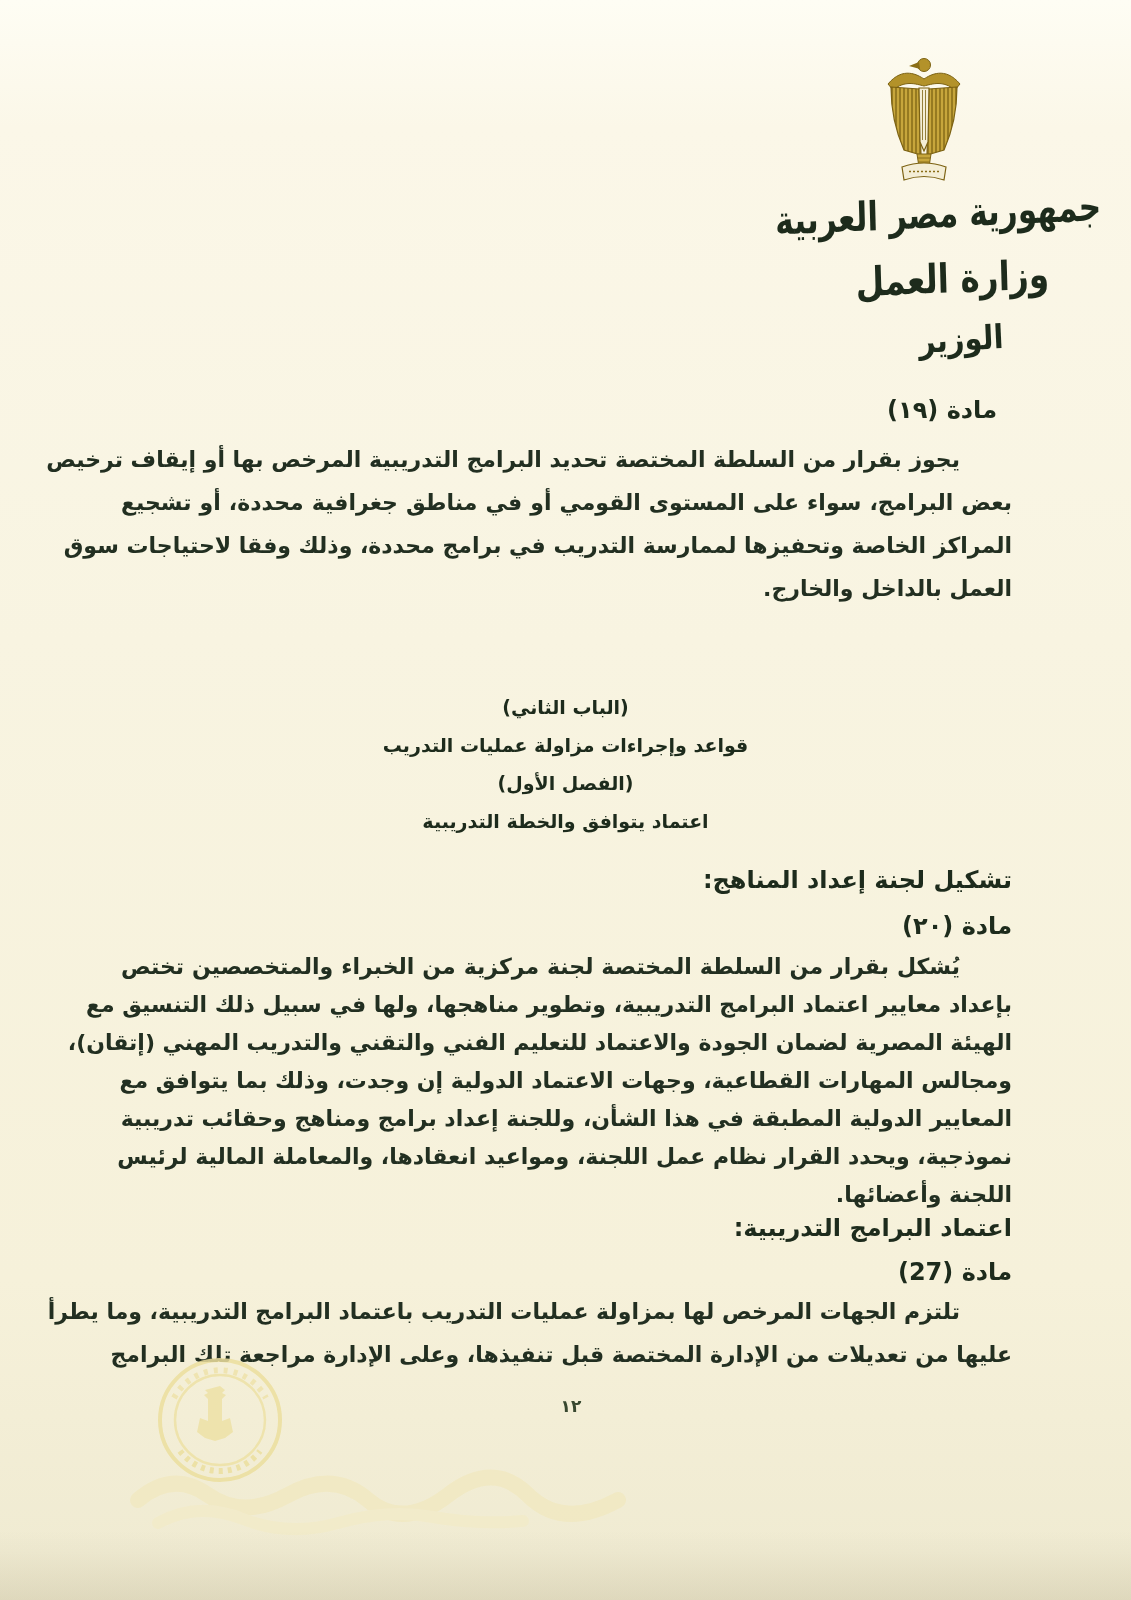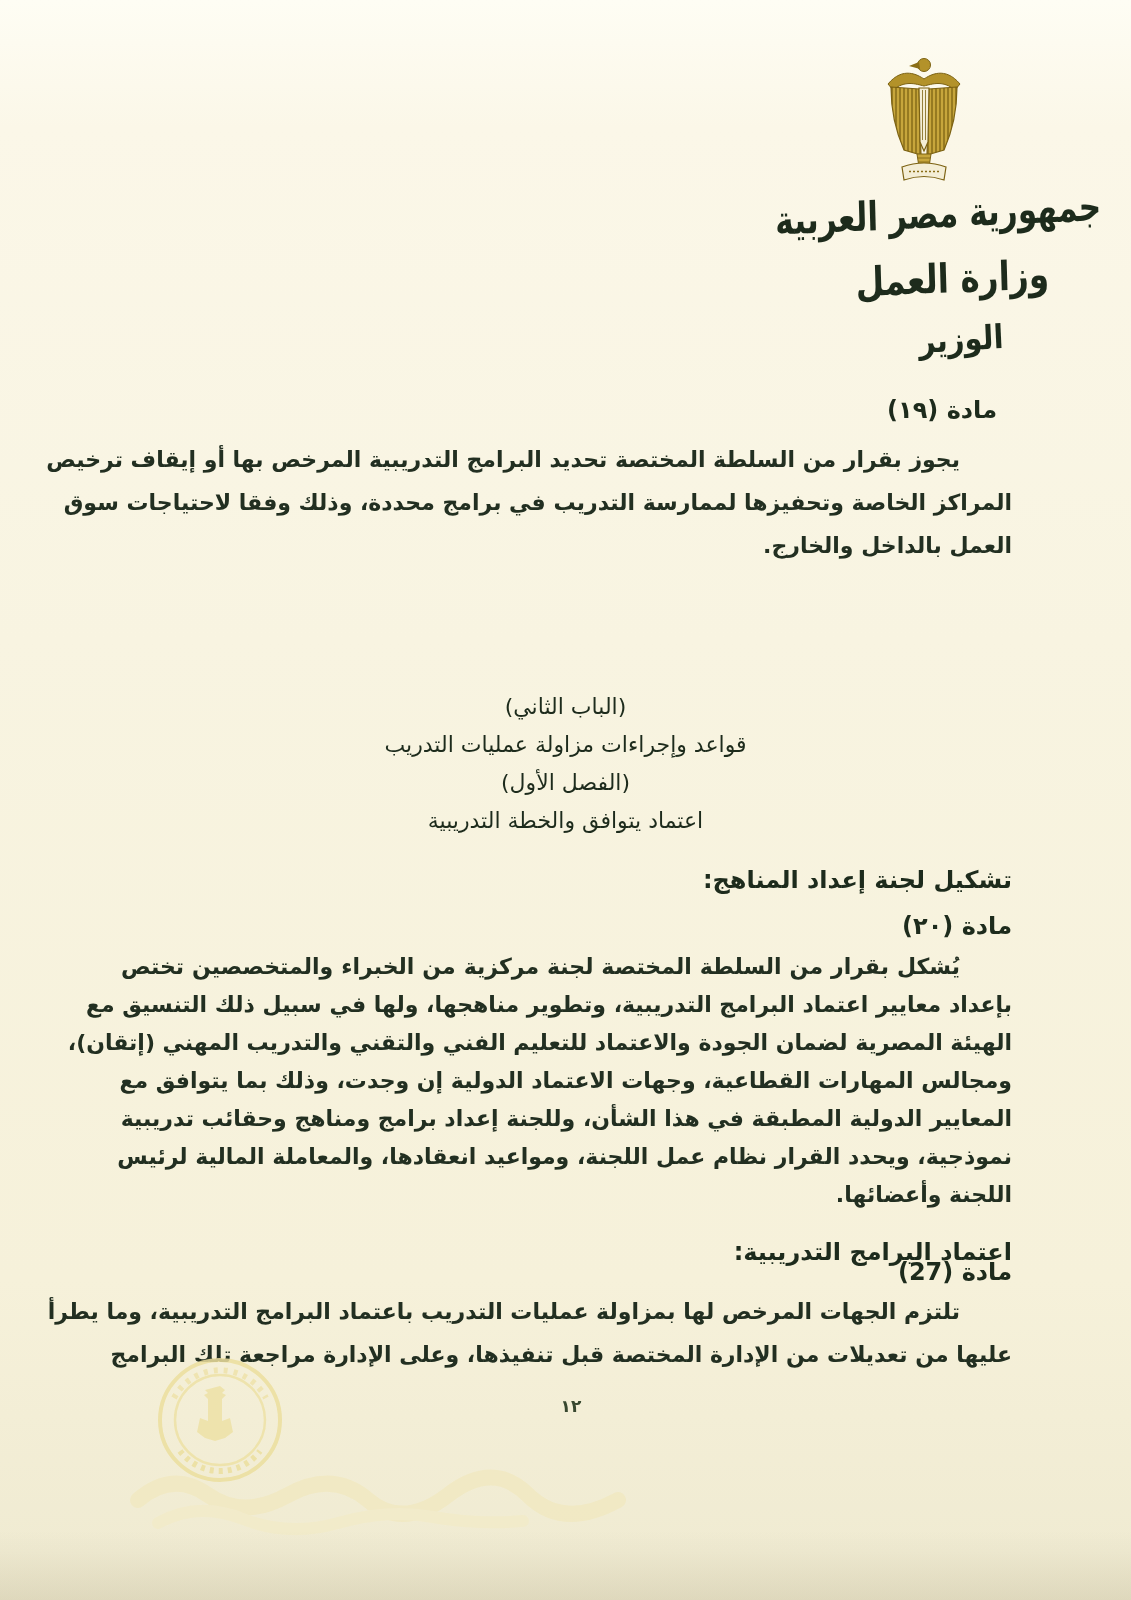--- a/index.html
+++ b/index.html
@@ -16,21 +16,21 @@
   .bline{
     font-size:22px;font-weight:bold;line-height:43px;height:43px;
     text-align:justify;text-align-last:justify;white-space:nowrap;color:#222f21;
   }
   .tight .bline{line-height:38px;height:38px;}
   .bline.first{padding-right:52px;}
   .bline.last{text-align-last:right;}
   
   .h-right{font-size:24px;font-weight:bold;color:#1d2b1c;text-align:center;line-height:1.2;}
   .center-block{left:0;right:0;text-align:center;}
-  .cline{font-size:22px;font-weight:normal;color:#1d2b1c;line-height:38px;height:38px;}
+  .cline{font-size:19px;font-weight:bold;color:#1d2b1c;line-height:38px;height:38px;}
   .pageno{left:0;right:0;text-align:center;font-size:17px;font-weight:bold;color:#38482f;letter-spacing:4px;}
   .bottom-shade{left:0;right:0;bottom:0;height:70px;background:linear-gradient(180deg,rgba(180,172,140,0) 0%,rgba(170,162,132,0.18) 100%);}
 </style>
 </head>
 <body>
 
 <div id="page">
 
   <svg class="abs" style="top:54px;right:166px;" width="82" height="132" viewBox="0 0 82 132">
     <defs>
@@ -61,20 +61,21 @@
     <line x1="26" y1="117.5" x2="56" y2="117.5" stroke="#8a6d16" stroke-width="1.4" stroke-dasharray="2 2"></line>
   </svg>
 
   <div class="abs callig" style="top:186px;right:30px;font-size:40px;transform:scaleX(0.78) rotate(-2deg);">جمهورية مصر العربية</div>
   <div class="abs callig" style="top:254px;right:82px;font-size:40px;transform:scaleX(0.82) rotate(-2deg);">وزارة العمل</div>
   <div class="abs callig" style="top:320px;right:128px;font-size:33px;transform:scaleX(0.88) rotate(-3deg);">الوزير</div>
 
   <div class="abs h-right" style="top:396px;right:134px;">مادة (١٩)</div>
   <div class="abs para" style="top:438px;">
     <div class="bline first">يجوز بقرار من السلطة المختصة تحديد البرامج التدريبية المرخص بها أو إيقاف ترخيص</div>
+    <div class="bline">بعض البرامج، سواء على المستوى القومي أو في مناطق جغرافية محددة، أو تشجيع</div>
     <div class="bline">المراكز الخاصة وتحفيزها لممارسة التدريب في برامج محددة، وذلك وفقا لاحتياجات سوق</div>
     <div class="bline last">العمل بالداخل والخارج.</div>
   </div>
 
   <div class="abs center-block" style="top:688px;">
     <div class="cline">(الباب الثاني)</div>
     <div class="cline">قواعد وإجراءات مزاولة عمليات التدريب</div>
     <div class="cline">(الفصل الأول)</div>
     <div class="cline">اعتماد يتوافق والخطة التدريبية</div>
   </div>
@@ -84,21 +85,21 @@
   <div class="abs para tight" style="top:948px;">
     <div class="bline first">يُشكل بقرار من السلطة المختصة لجنة مركزية من الخبراء والمتخصصين تختص</div>
     <div class="bline">بإعداد معايير اعتماد البرامج التدريبية، وتطوير مناهجها، ولها في سبيل ذلك التنسيق مع</div>
     <div class="bline">الهيئة المصرية لضمان الجودة والاعتماد للتعليم الفني والتقني والتدريب المهني (إتقان)،</div>
     <div class="bline">ومجالس المهارات القطاعية، وجهات الاعتماد الدولية إن وجدت، وذلك بما يتوافق مع</div>
     <div class="bline">المعايير الدولية المطبقة في هذا الشأن، وللجنة إعداد برامج ومناهج وحقائب تدريبية</div>
     <div class="bline">نموذجية، ويحدد القرار نظام عمل اللجنة، ومواعيد انعقادها، والمعاملة المالية لرئيس</div>
     <div class="bline last">اللجنة وأعضائها.</div>
   </div>
 
-  <div class="abs h-right" style="top:1214px;right:119px;margin-top:24px;">اعتماد البرامج التدريبية:</div>
+  <div class="abs h-right" style="top:1214px;right:119px;">اعتماد البرامج التدريبية:</div>
   <div class="abs h-right" style="top:1258px;right:119px;">مادة (27)</div>
   <div class="abs para" style="top:1290px;">
     <div class="bline first">تلتزم الجهات المرخص لها بمزاولة عمليات التدريب باعتماد البرامج التدريبية، وما يطرأ</div>
     <div class="bline">عليها من تعديلات من الإدارة المختصة قبل تنفيذها، وعلى الإدارة مراجعة تلك البرامج</div>
   </div>
 
   <svg class="abs" style="top:1356px;left:142px;opacity:0.85;" width="156" height="150" viewBox="0 0 156 150">
     <circle cx="78" cy="64" r="60" fill="none" stroke="#ecdf9e" stroke-width="4"></circle>
     <circle cx="78" cy="64" r="45" fill="none" stroke="#eee2a6" stroke-width="2.5"></circle>
 

